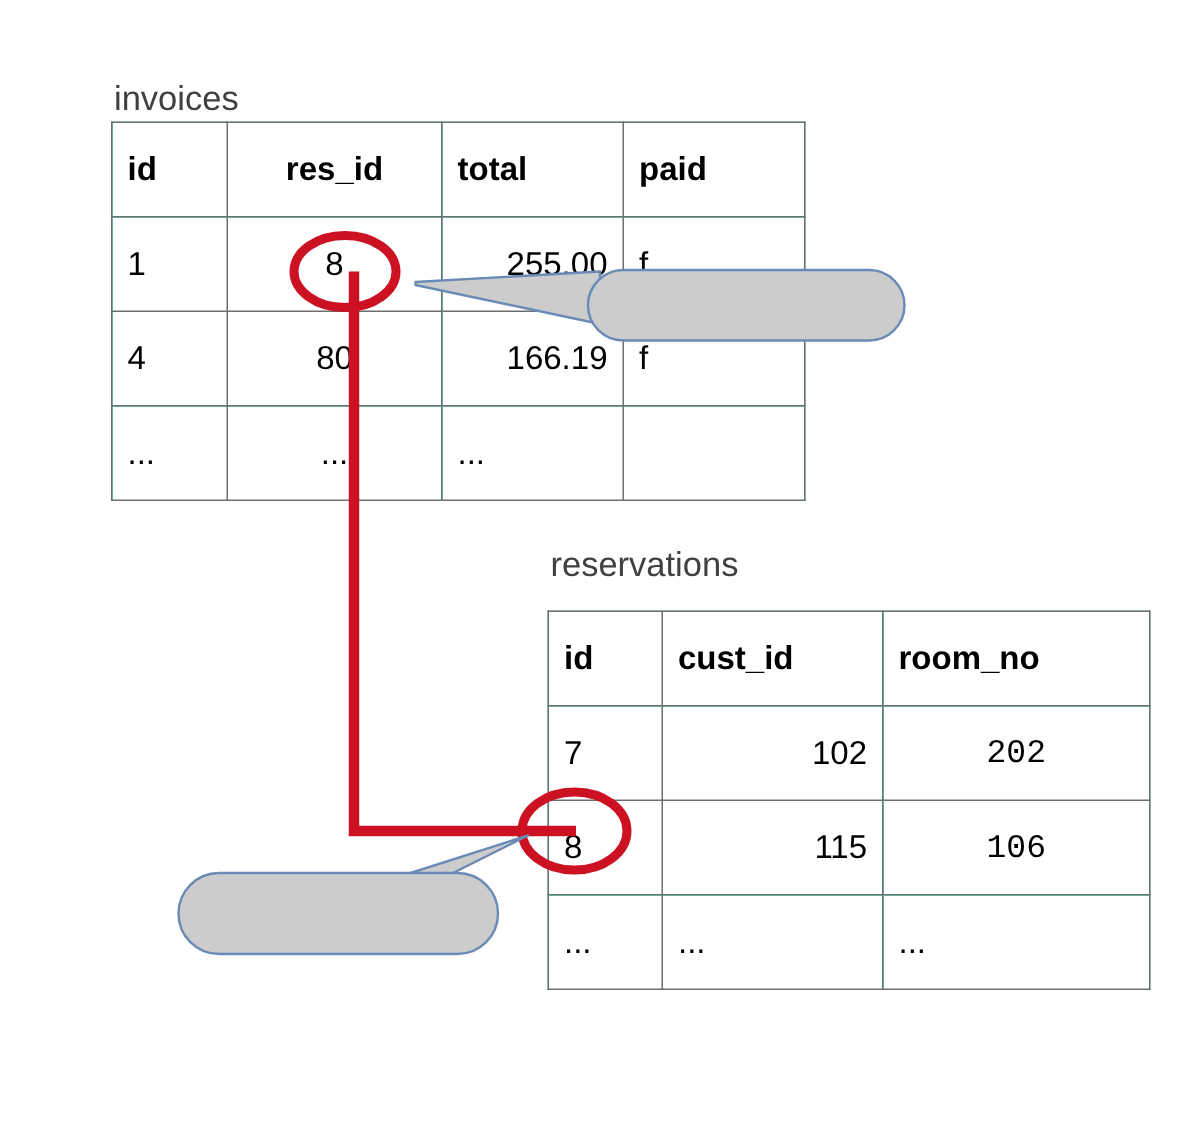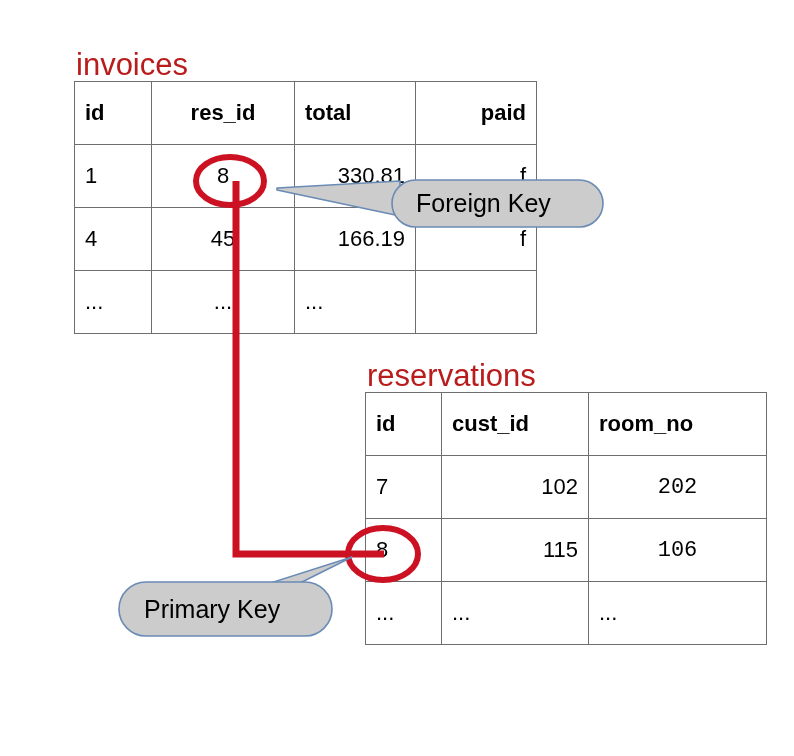--- a/index.html
+++ b/index.html
@@ -29,23 +29,23 @@
   }
   #connector-layer { z-index: 5; }
   #callout-layer   { z-index: 7; }
 
   
   .table-block {
     position: absolute;
     z-index: 3;
   }
   .table-title {
-    font-size: 31px;
+    font-size: 23px;
     line-height: 26px;
-    color: #b91c1c;
+    color: #404040;
     white-space: nowrap;
     padding-left: 2px;
   }
   table.db {
     border-collapse: collapse;
     background: #5eead4;
     table-layout: fixed;
   }
   table.db td, table.db th {
     border: 1px solid #6e6e6e;
@@ -66,25 +66,25 @@
   .al-center { text-align: center; font-family: Liberation Mono, monospace; }
 
   
   #tbl-invoices { left: 74px; top: 52px; }
   #tbl-invoices .table-title { margin-bottom: 3px; }
   #tbl-invoices table.db th,
   #tbl-invoices table.db td { height: 62px; }
   #tbl-invoices .c0 { width: 56px; }
   #tbl-invoices .c1 { width: 122px; text-align: center; }
   #tbl-invoices .c2 { width: 100px; }
-  #tbl-invoices .c3 { width: 100px; text-align: right; }
+  #tbl-invoices .c3 { width: 100px; }
 
   
   #tbl-reservations { left: 365px; top: 363px; }
-  #tbl-reservations .table-title { margin-bottom: 3px; }
+  #tbl-reservations .table-title { margin-bottom: 18px; }
   #tbl-reservations table.db th,
   #tbl-reservations table.db td { height: 62px; }
   #tbl-reservations .c0 { width: 55px; }
   #tbl-reservations .c1 { width: 126px; }
   #tbl-reservations .c2 { width: 157px; }
 
   
   .callout-text {
     position: absolute;
     z-index: 9;
@@ -110,26 +110,26 @@
           <th class="c0 al-left">id</th>
           <th class="c1 al-left">res_id</th>
           <th class="c2 al-left">total</th>
           <th class="c3 al-left">paid</th>
         </tr>
       </thead>
       <tbody>
         <tr>
           <td class="c0 al-left">1</td>
           <td class="c1 al-right">8</td>
-          <td class="c2 al-right">330.81</td>
+          <td class="c2 al-right">255.00</td>
           <td class="c3 al-left">f</td>
         </tr>
         <tr>
           <td class="c0 al-left">4</td>
-          <td class="c1 al-right">45</td>
+          <td class="c1 al-right">80</td>
           <td class="c2 al-right">166.19</td>
           <td class="c3 al-left">f</td>
         </tr>
         <tr>
           <td class="c0 al-left">...</td>
           <td class="c1 al-left">...</td>
           <td class="c2 al-left">...</td>
           <td class="c3 al-left"></td>
         </tr>
       </tbody>
@@ -181,17 +181,15 @@
       <path d="M 277 188 L 400 181 L 400 216 L 277 190 Z" fill="#cccccc" stroke="#6a8bb5" stroke-width="1.6" stroke-linejoin="round"></path>
       <rect x="392" y="180" width="211" height="47" rx="23.5" ry="23.5" fill="#cccccc" stroke="#6a8bb5" stroke-width="1.6"></rect>
     </g>
 
     <g>
       <path d="M 352 557 L 236 594 L 300 583 Z" fill="#cccccc" stroke="#6a8bb5" stroke-width="1.6" stroke-linejoin="round"></path>
       <rect x="119" y="582" width="213" height="54" rx="27" ry="27" fill="#cccccc" stroke="#6a8bb5" stroke-width="1.6"></rect>
     </g>
   </svg>
 
-  <div class="callout-text" id="callout-text-fk">Foreign Key</div>
 
-  <div class="callout-text" id="callout-text-pk">Primary Key</div>
 
 </div>
 
 </body></html>

